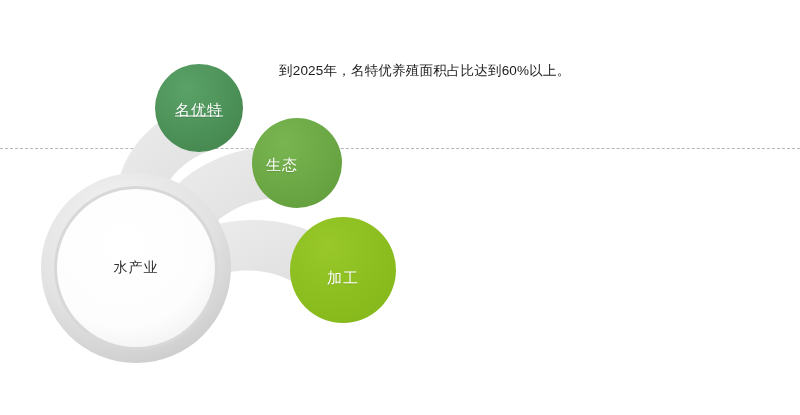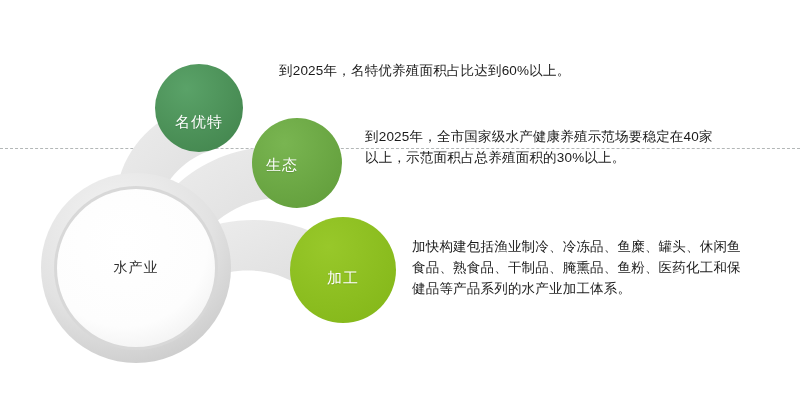--- a/index.html
+++ b/index.html
@@ -124,21 +124,19 @@
       <circle cx="136" cy="268" r="79" fill="url(#hubFill)"></circle>
     </g>
 
     <circle cx="199" cy="108" r="44" fill="url(#c1Fill)"></circle>
     <circle cx="297" cy="163" r="45" fill="url(#c2Fill)"></circle>
     <circle cx="343" cy="270" r="53" fill="url(#c3Fill)"></circle>
   </svg>
 
   <div class="hub-label" style="left:136px; top:268px;">水产业</div>
 
-  <div class="node-label" style="left:199px; top:122px;">名优特</div>
+  <div class="node-label" style="left:199px; top:110px;text-decoration:underline;">名优特</div>
   <div class="node-label" style="left:282px; top:165px;">生态</div>
   <div class="node-label" style="left:343px; top:278px;">加工</div>
 
   <div class="desc desc-1">到2025年，名特优养殖面积占比达到60%以上。</div>
-  <div class="desc desc-2">到2025年，全市国家级水产健康养殖示范场要稳定在40家以上，示范面积占总养殖面积的30%以上。</div>
-  <div class="desc desc-3">加快构建包括渔业制冷、冷冻品、鱼糜、罐头、休闲鱼食品、熟食品、干制品、腌熏品、鱼粉、医药化工和保健品等产品系列的水产业加工体系。</div>
 
 </div>
 
 </body></html>

